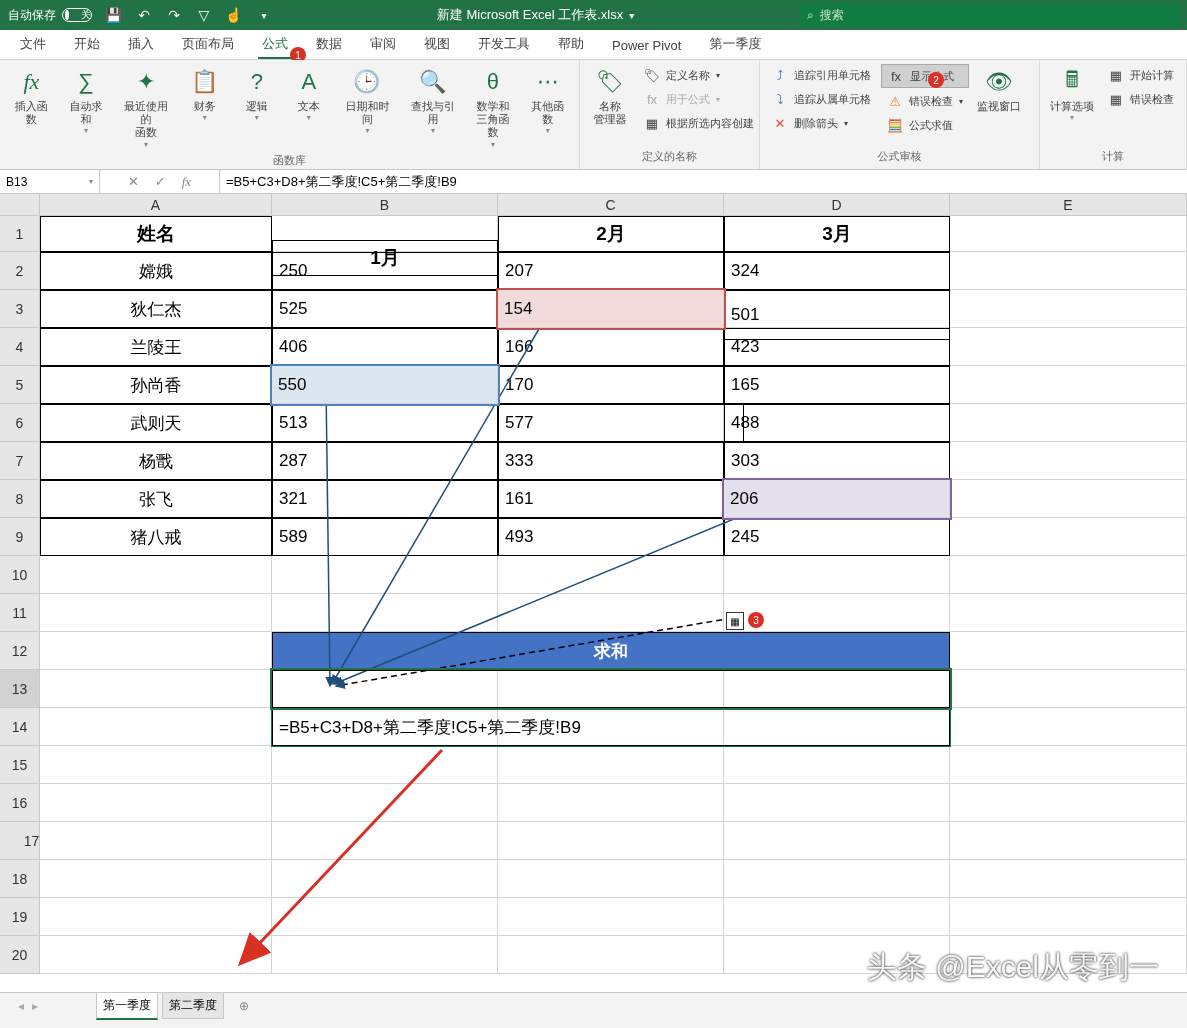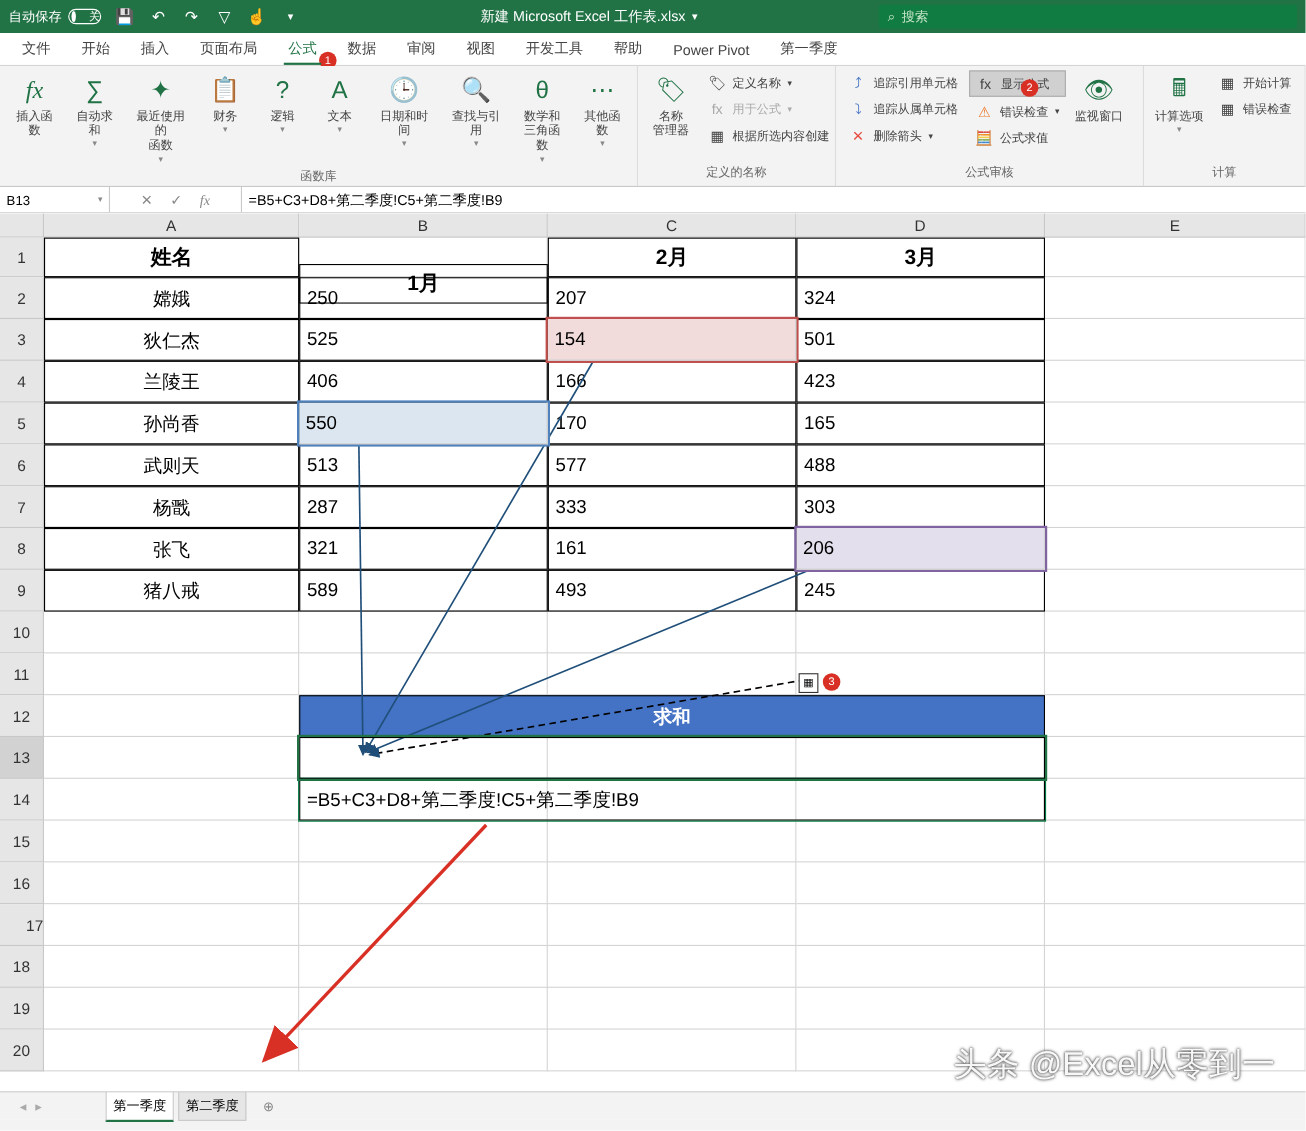--- a/index.html
+++ b/index.html
@@ -429,32 +429,32 @@
       <div class="cell header bordered center" style="left: 232px; top: 0px; width: 226px; height: 36px; margin-top: 24px;">1月</div>
       <div class="cell header bordered center" style="left: 458px; top: 0px; width: 226px; height: 36px;">2月</div>
       <div class="cell header bordered center" style="left: 684px; top: 0px; width: 226px; height: 36px;">3月</div>
       <div class="cell bordered center" style="left: 0px; top: 36px; width: 232px; height: 38px;">嫦娥</div>
       <div class="cell bordered" style="left: 232px; top: 36px; width: 226px; height: 38px;">250</div>
       <div class="cell bordered" style="left: 458px; top: 36px; width: 226px; height: 38px;">207</div>
       <div class="cell bordered" style="left: 684px; top: 36px; width: 226px; height: 38px;">324</div>
       <div class="cell bordered center" style="left: 0px; top: 74px; width: 232px; height: 38px;">狄仁杰</div>
       <div class="cell bordered" style="left: 232px; top: 74px; width: 226px; height: 38px;">525</div>
       <div class="cell bordered" style="left: 458px; top: 74px; width: 226px; height: 38px;">154</div>
-      <div class="cell bordered" style="left: 684px; top: 74px; width: 226px; height: 38px;">501</div>
+      <div class="cell bordered" style="left: 684px; top: 74px; width: 226px; height: 50px;">501</div>
       <div class="cell bordered center" style="left: 0px; top: 112px; width: 232px; height: 38px;">兰陵王</div>
       <div class="cell bordered" style="left: 232px; top: 112px; width: 226px; height: 38px;">406</div>
       <div class="cell bordered" style="left: 458px; top: 112px; width: 226px; height: 38px;">166</div>
       <div class="cell bordered" style="left: 684px; top: 112px; width: 226px; height: 38px;">423</div>
       <div class="cell bordered center" style="left: 0px; top: 150px; width: 232px; height: 38px;">孙尚香</div>
       <div class="cell bordered" style="left: 232px; top: 150px; width: 226px; height: 38px;">550</div>
       <div class="cell bordered" style="left: 458px; top: 150px; width: 226px; height: 38px;">170</div>
       <div class="cell bordered" style="left: 684px; top: 150px; width: 226px; height: 38px;">165</div>
       <div class="cell bordered center" style="left: 0px; top: 188px; width: 232px; height: 38px;">武则天</div>
       <div class="cell bordered" style="left: 232px; top: 188px; width: 226px; height: 38px;">513</div>
-      <div class="cell bordered" style="left: 458px; top: 188px; width: 226px; height: 38px;">577</div>
+      <div class="cell bordered" style="left: 458px; top: 188px; width: 246px; height: 38px;">577</div>
       <div class="cell bordered" style="left: 684px; top: 188px; width: 226px; height: 38px;">488</div>
       <div class="cell bordered center" style="left: 0px; top: 226px; width: 232px; height: 38px;">杨戬</div>
       <div class="cell bordered" style="left: 232px; top: 226px; width: 226px; height: 38px;">287</div>
       <div class="cell bordered" style="left: 458px; top: 226px; width: 226px; height: 38px;">333</div>
       <div class="cell bordered" style="left: 684px; top: 226px; width: 226px; height: 38px;">303</div>
       <div class="cell bordered center" style="left: 0px; top: 264px; width: 232px; height: 38px;">张飞</div>
       <div class="cell bordered" style="left: 232px; top: 264px; width: 226px; height: 38px;">321</div>
       <div class="cell bordered" style="left: 458px; top: 264px; width: 226px; height: 38px;">161</div>
       <div class="cell bordered" style="left: 684px; top: 264px; width: 226px; height: 38px;">206</div>
       <div class="cell bordered center" style="left: 0px; top: 302px; width: 232px; height: 38px;">猪八戒</div>

